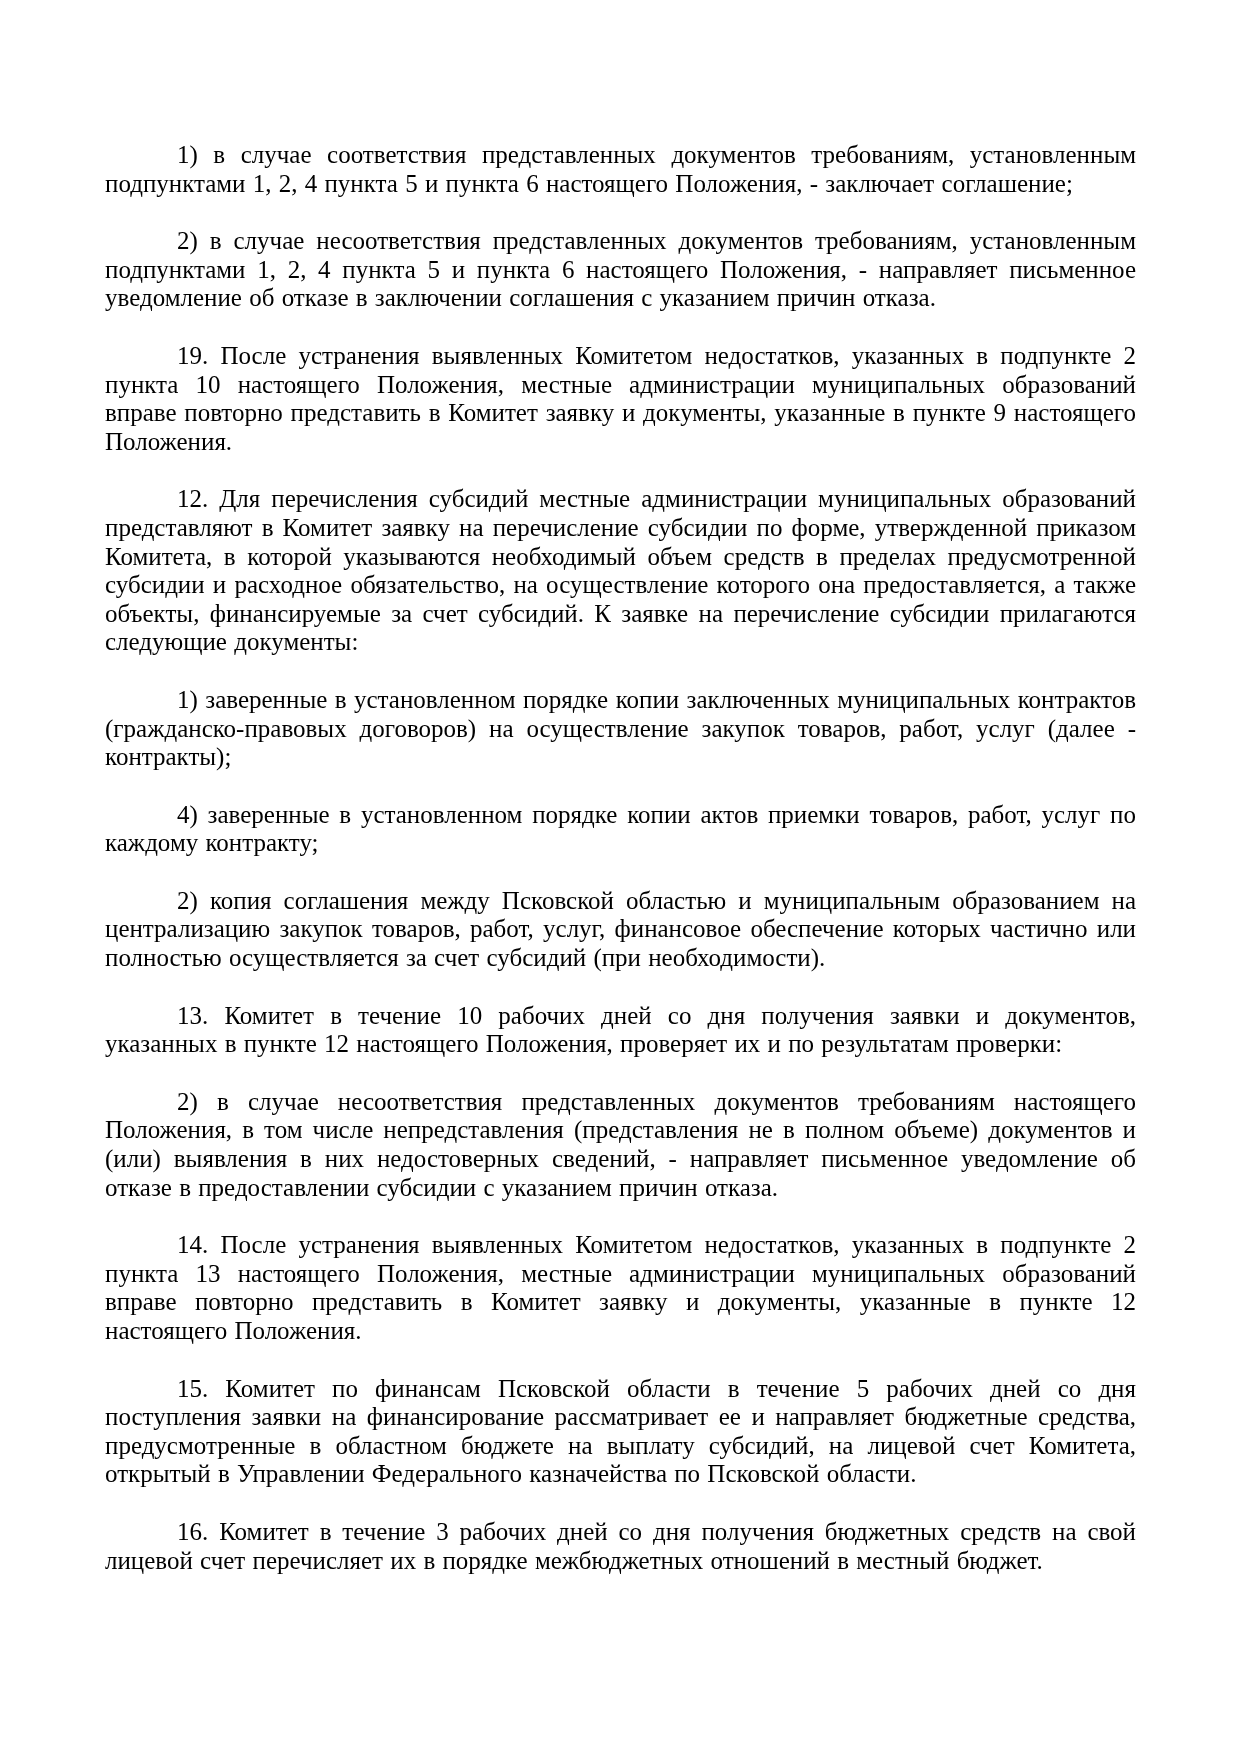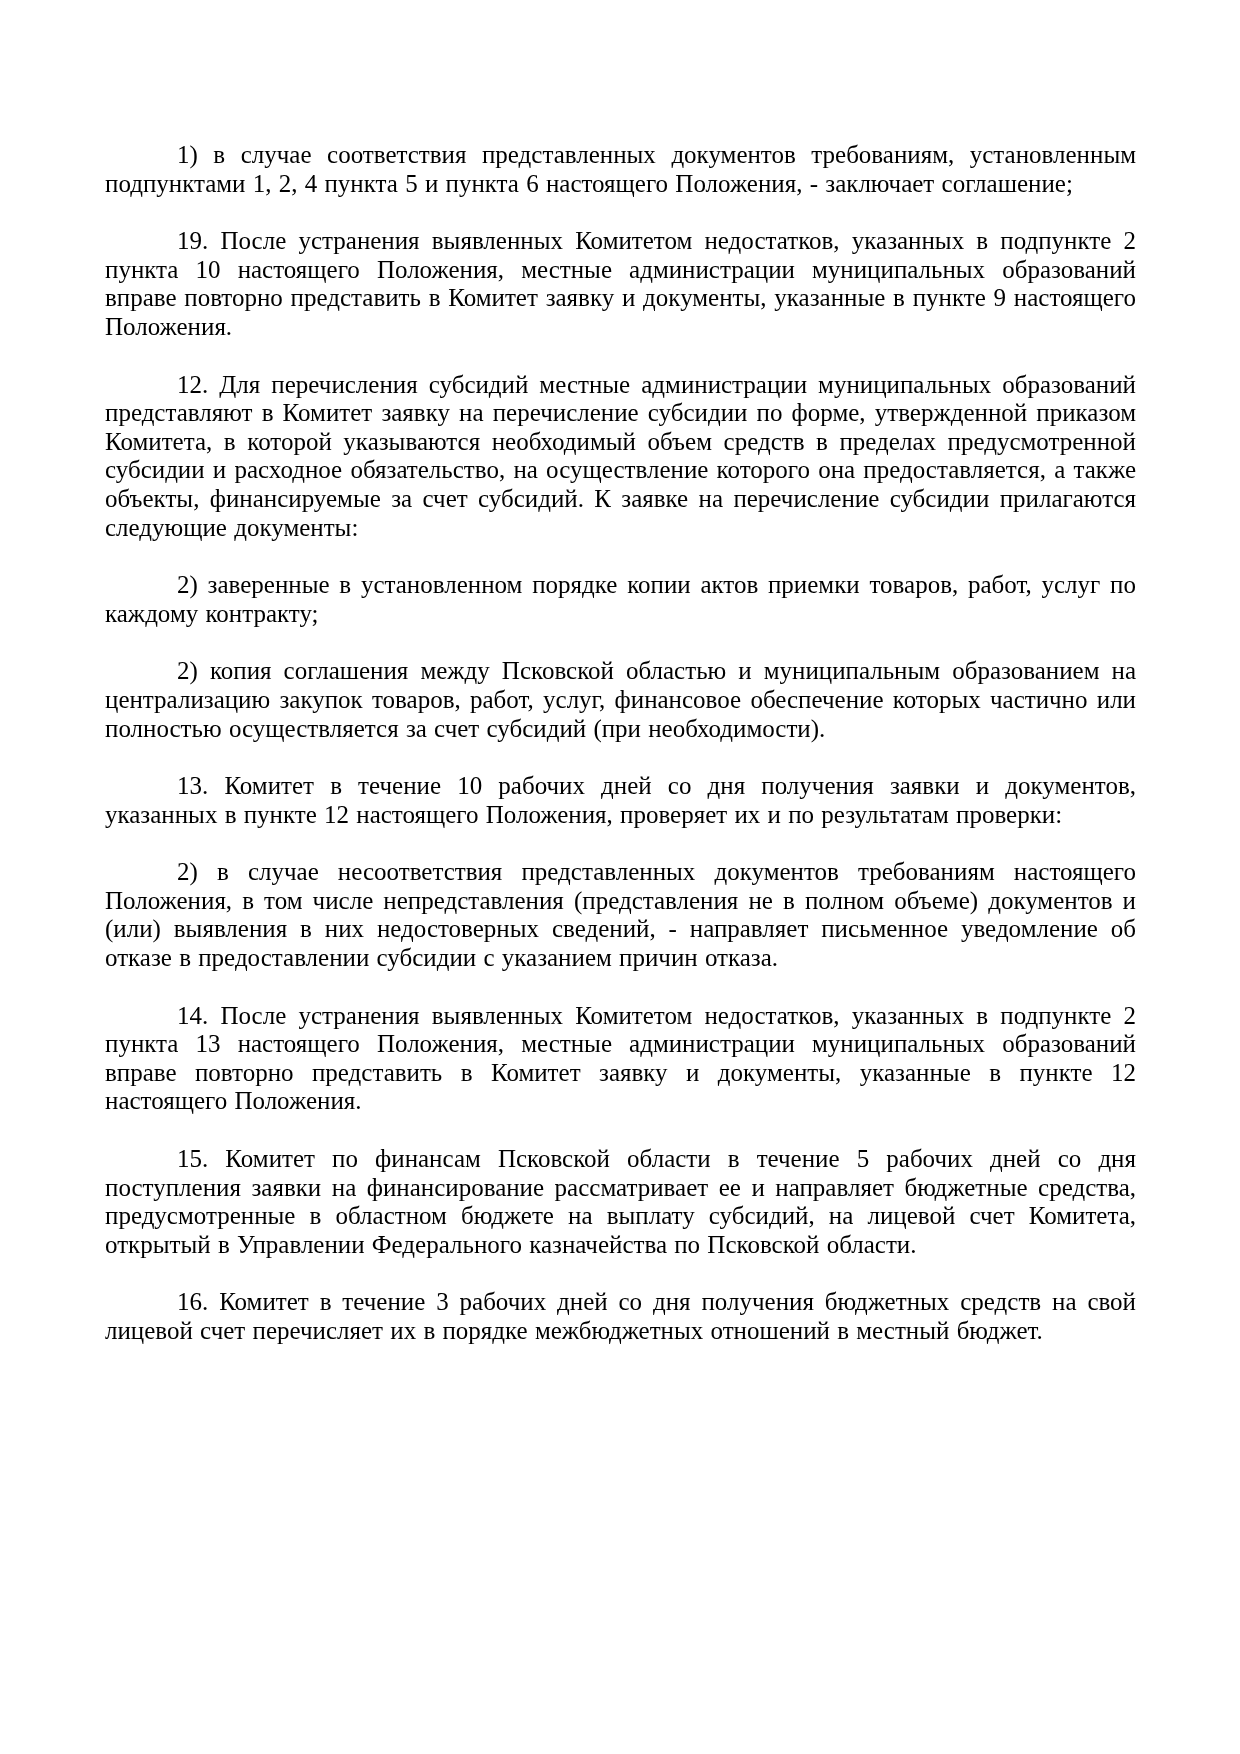--- a/index.html
+++ b/index.html
@@ -33,22 +33,24 @@
   .para:last-child {
     margin-bottom: 0;
     font-family: Liberation Serif, serif;
   }
 </style>
 </head>
 <body>
 
 <div class="page">
   <p class="para">1) в случае соответствия представленных документов требованиям, установленным подпунктами 1, 2, 4 пункта 5 и пункта 6 настоящего Положения, - заключает соглашение;</p>
+  <p class="para">2) в случае несоответствия представленных документов требованиям, установленным подпунктами 1, 2, 4 пункта 5 и пункта 6 настоящего Положения, - направляет письменное уведомление об отказе в заключении соглашения с указанием причин отказа.</p>
   <p class="para">19. После устранения выявленных Комитетом недостатков, указанных в подпункте 2 пункта 10 настоящего Положения, местные администрации муниципальных образований вправе повторно представить в Комитет заявку и документы, указанные в пункте 9 настоящего Положения.</p>
   <p class="para">12. Для перечисления субсидий местные администрации муниципальных образований представляют в Комитет заявку на перечисление субсидии по форме, утвержденной приказом Комитета, в которой указываются необходимый объем средств в пределах предусмотренной субсидии и расходное обязательство, на осуществление которого она предоставляется, а также объекты, финансируемые за счет субсидий. К заявке на перечисление субсидии прилагаются следующие документы:</p>
-  <p class="para">2) заверенные в установленном порядке копии актов приемки товаров, работ, услуг по каждому контракту;</p>
+  <p class="para">1) заверенные в установленном порядке копии заключенных муниципальных контрактов (гражданско-правовых договоров) на осуществление закупок товаров, работ, услуг (далее - контракты);</p>
+  <p class="para">4) заверенные в установленном порядке копии актов приемки товаров, работ, услуг по каждому контракту;</p>
   <p class="para">2) копия соглашения между Псковской областью и муниципальным образованием на централизацию закупок товаров, работ, услуг, финансовое обеспечение которых частично или полностью осуществляется за счет субсидий (при необходимости).</p>
   <p class="para">13. Комитет в течение 10 рабочих дней со дня получения заявки и документов, указанных в пункте 12 настоящего Положения, проверяет их и по результатам проверки:</p>
   <p class="para">2) в случае несоответствия представленных документов требованиям настоящего Положения, в том числе непредставления (представления не в полном объеме) документов и (или) выявления в них недостоверных сведений, - направляет письменное уведомление об отказе в предоставлении субсидии с указанием причин отказа.</p>
   <p class="para">14. После устранения выявленных Комитетом недостатков, указанных в подпункте 2 пункта 13 настоящего Положения, местные администрации муниципальных образований вправе повторно представить в Комитет заявку и документы, указанные в пункте 12 настоящего Положения.</p>
   <p class="para">15. Комитет по финансам Псковской области в течение 5 рабочих дней со дня поступления заявки на финансирование рассматривает ее и направляет бюджетные средства, предусмотренные в областном бюджете на выплату субсидий, на лицевой счет Комитета, открытый в Управлении Федерального казначейства по Псковской области.</p>
   <p class="para">16. Комитет в течение 3 рабочих дней со дня получения бюджетных средств на свой лицевой счет перечисляет их в порядке межбюджетных отношений в местный бюджет.</p>
 </div>
 
 </body></html>

